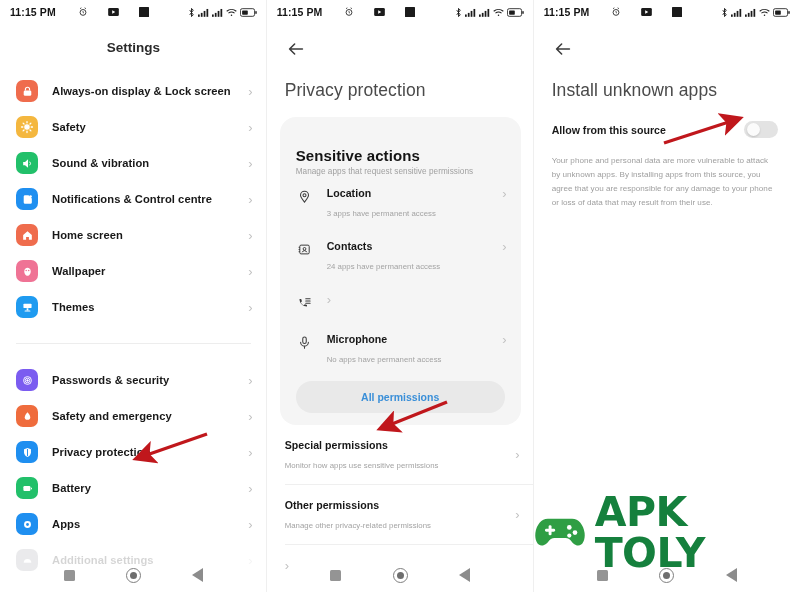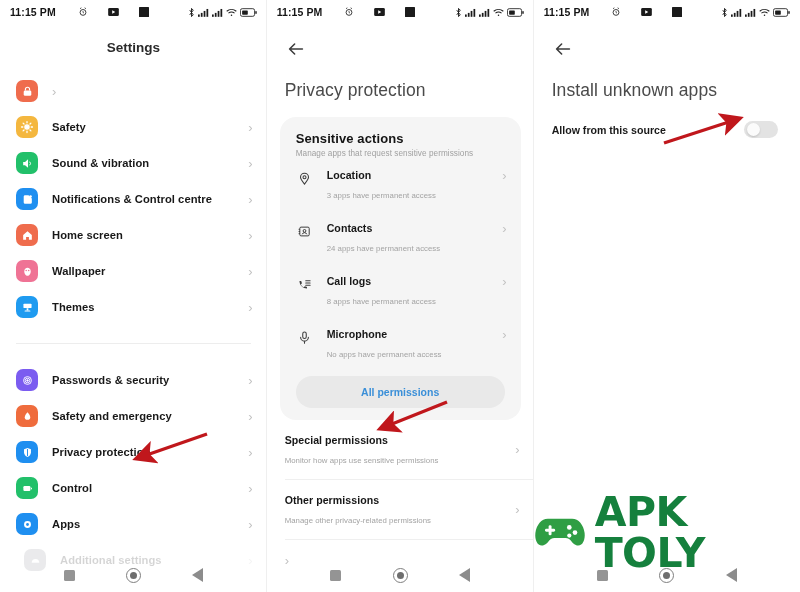--- a/index.html
+++ b/index.html
@@ -88,33 +88,34 @@
     color: #c2c2c2;
     font-size: 13px;
     line-height: 1;
     flex: 0 0 auto;
     font-weight: 300;
   }
   .group-sep { height: 18px; }
   .thin-rule {
     height: 1px; background: #ededed; margin: 0 16px;
   }
-  .faded { opacity: .18; margin-left: 8px; }
+  .faded { opacity: .18; }
 
   
   .card {
     margin: 16px 13px 0 13px;
     background: #f5f5f5;
     border-radius: 16px;
     padding: 14px 0 12px 0;
   }
   .card-h {
-    font-size: 13px; font-weight: 700; color: #141414;
+    font-size: 15px; font-weight: 700; color: #141414;
     padding: 0 16px;
     letter-spacing: .1px;
+    margin-top: 16px;
   }
   .card-sub {
     font-size: 8.2px; color: #a0a0a0;
     padding: 3px 16px 0 16px;
     letter-spacing: .05px;
   }
   .prow {
     display: flex; 
     padding: 11px 14px 11px 16px;
     cursor: pointer;
@@ -295,20 +296,21 @@
 
     <div class="slist">
 
       <div class="srow">
         <span class="sicon" style="background:#ef6c4d">
           <svg width="13" height="13" viewBox="0 0 24 24" fill="#fff">
               <rect x="5" y="10" width="14" height="10" rx="2.6"></rect>
               <path d="M8.2 10V8a3.8 3.8 0 017.6 0v2" stroke="#fff" stroke-width="2.2" fill="none"></path>
             </svg>
         </span>
+        <span class="slabel">Always-on display &amp; Lock screen</span>
         <span class="chev">›</span>
       </div>
 
       <div class="srow">
         <span class="sicon" style="background:#f4b73f">
           <svg width="14" height="14" viewBox="0 0 24 24" fill="none" stroke="#fff" stroke-width="2.2" stroke-linecap="round">
               <circle cx="12" cy="12" r="3.6" fill="#fff"></circle>
               <path d="M12 2.6v2.2M12 19.2v2.2M2.6 12h2.2M19.2 12h2.2M5.3 5.3l1.6 1.6M17.1 17.1l1.6 1.6M18.7 5.3l-1.6 1.6M6.9 17.1l-1.6 1.6"></path>
             </svg>
         </span>
@@ -409,21 +411,21 @@
         <span class="chev">›</span>
       </div>
 
       <div class="srow">
         <span class="sicon" style="background:#22c06a">
           <svg width="13" height="13" viewBox="0 0 24 24">
               <rect x="4.4" y="7.6" width="13" height="8.8" rx="2.2" fill="#fff"></rect>
               <rect x="18.4" y="10.2" width="1.8" height="3.6" rx=".9" fill="#fff"></rect>
             </svg>
         </span>
-        <span class="slabel">Control</span>
+        <span class="slabel">Battery</span>
         <span class="chev">›</span>
       </div>
 
       <div class="srow">
         <span class="sicon" style="background:#1f8ff0">
           <svg width="13" height="13" viewBox="0 0 24 24">
               <circle cx="12" cy="12" r="6.4" fill="#fff"></circle>
               <circle cx="12" cy="12" r="2.6" fill="#1f8ff0"></circle>
             </svg>
         </span>
@@ -556,24 +558,20 @@
         <span class="chev">›</span>
       </div>
 
       <div class="prow">
         <span class="pic">
           <svg width="15" height="15" viewBox="0 0 24 24" fill="none" stroke="#3c3c3c" stroke-width="1.7" stroke-linecap="round">
               <path d="M4 6.4c0 6.6 5.4 12 12 12v-2.6l-3.4-1.2-1.9 1.8a12 12 0 01-4.6-4.6l1.8-1.9L6.7 6.4z" fill="#3c3c3c" stroke="none"></path>
               <path d="M14 6h7M14 9.6h7M14 13.2h7"></path>
             </svg>
         </span>
-        <div class="ptxt">
-          <div class="ptitle">Call logs</div>
-          <div class="psub">8 apps have permanent access</div>
-        </div>
         <span class="chev">›</span>
       </div>
 
       <div class="prow">
         <span class="pic">
           <svg width="15" height="15" viewBox="0 0 24 24" fill="none" stroke="#3c3c3c" stroke-width="1.7" stroke-linecap="round">
               <rect x="9.2" y="3.2" width="5.6" height="10.4" rx="2.8"></rect>
               <path d="M5.8 11.6a6.2 6.2 0 0012.4 0M12 17.8V21"></path>
             </svg>
         </span>
@@ -692,20 +690,21 @@
 
     <div class="big-title">Install unknown apps</div>
 
     <div class="allowrow">
       <span class="allow-label">Allow from this source</span>
       <span class="toggle">
           <span class="knob"></span>
         </span>
     </div>
 
+    <div class="warn-text">Your phone and personal data are more vulnerable to attack by unknown apps. By installing apps from this source, you agree that you are responsible for any damage to your phone or loss of data that may result from their use.</div>
 
     <div class="navbar">
       <div class="nav-sq"></div>
       <div class="nav-circ">
           <i></i>
         </div>
       <div class="nav-tri"></div>
     </div>
 
     <div class="watermark">

